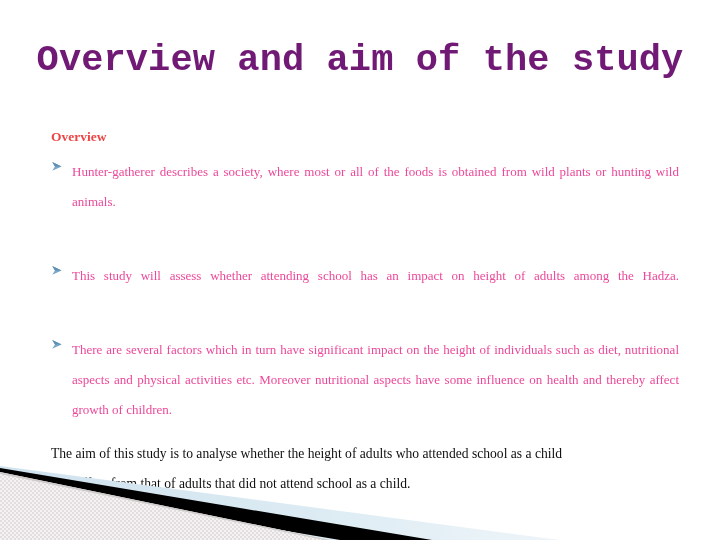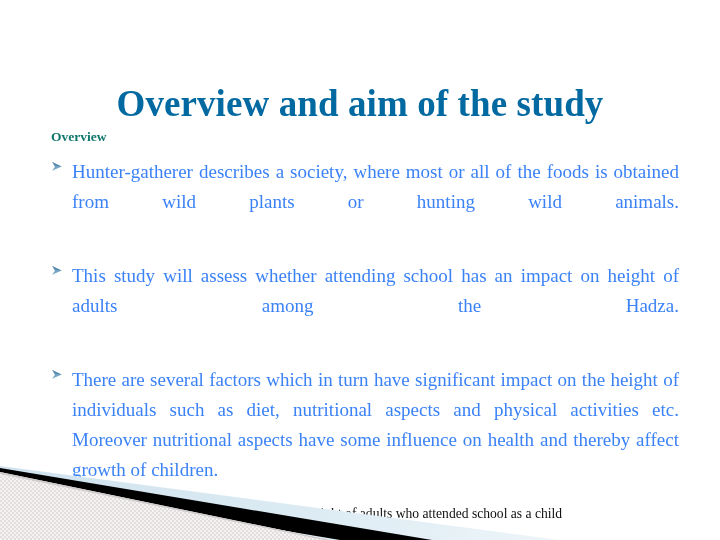--- a/index.html
+++ b/index.html
@@ -22,44 +22,43 @@
   
   #title-area {
     position: absolute;
     left: 0;
     top: 38px;
     width: 720px;
     text-align: center;
   }
   #slide-title {
     display: inline-block;
-    font-family: Liberation Serif, serif;
+    font-family: Liberation Mono, monospace;
     font-weight: bold;
     font-size: 37px;
     line-height: 44px;
     letter-spacing: 0.1px;
-    color: #0369a1;
+    color: #701a75;
     white-space: nowrap;
-    margin-top: 44px;
   }
 
   
   #body-area {
     position: absolute;
     left: 51px;
     top: 128px;
     width: 628px;
   }
 
   .section-heading {
     font-family: "Liberation Serif", "DejaVu Serif", serif;
     font-weight: bold;
     font-size: 13.5px;
     line-height: 17px;
-    color: #0f766e;
+    color: #ef4444;
     margin: 0 0 12px 0;
   }
   #aim-heading {
     margin-top: 17px;
     margin-bottom: 13px;
   }
 
   .bullet-row {
     position: relative;
     padding-left: 21px;
@@ -70,23 +69,23 @@
     left: 0;
     top: 3px;
     width: 13px;
     height: 13px;
     line-height: 13px;
   }
   .bullet-marker svg { display: block; }
 
   .bullet-text {
     font-family: "Liberation Serif", "DejaVu Serif", serif;
-    font-size: 19px;
+    font-size: 13px;
     line-height: 30px;
-    color: #3b82f6;
+    color: #ec4899;
     text-align: justify;
     text-justify: inter-word;
     margin: 0;
   }
   
   .bullet-text.full-justify::after {
     content: "";
     display: inline-block;
     width: 100%;
   }

